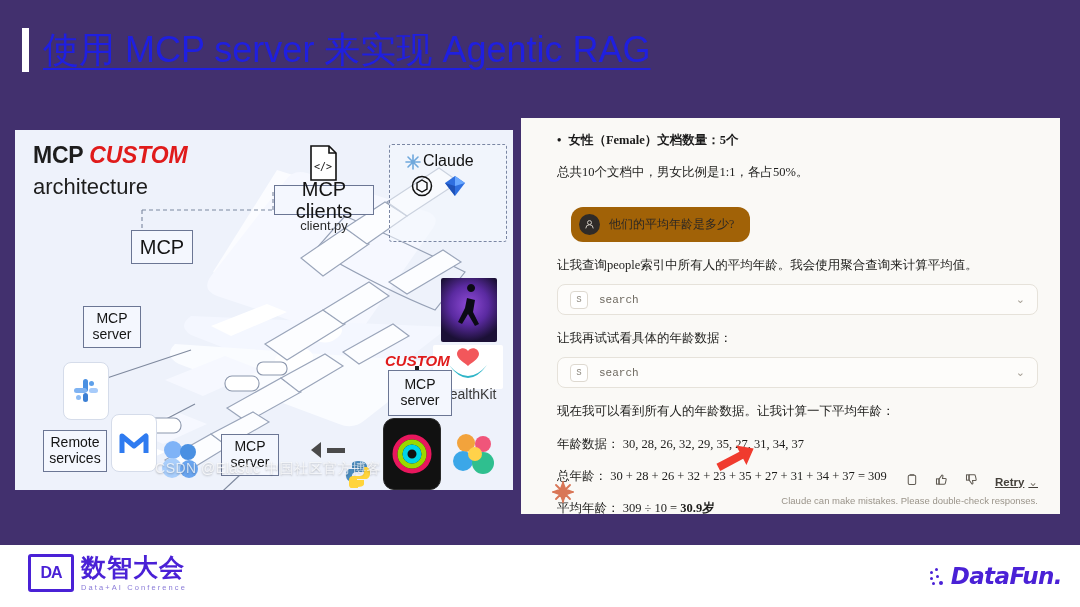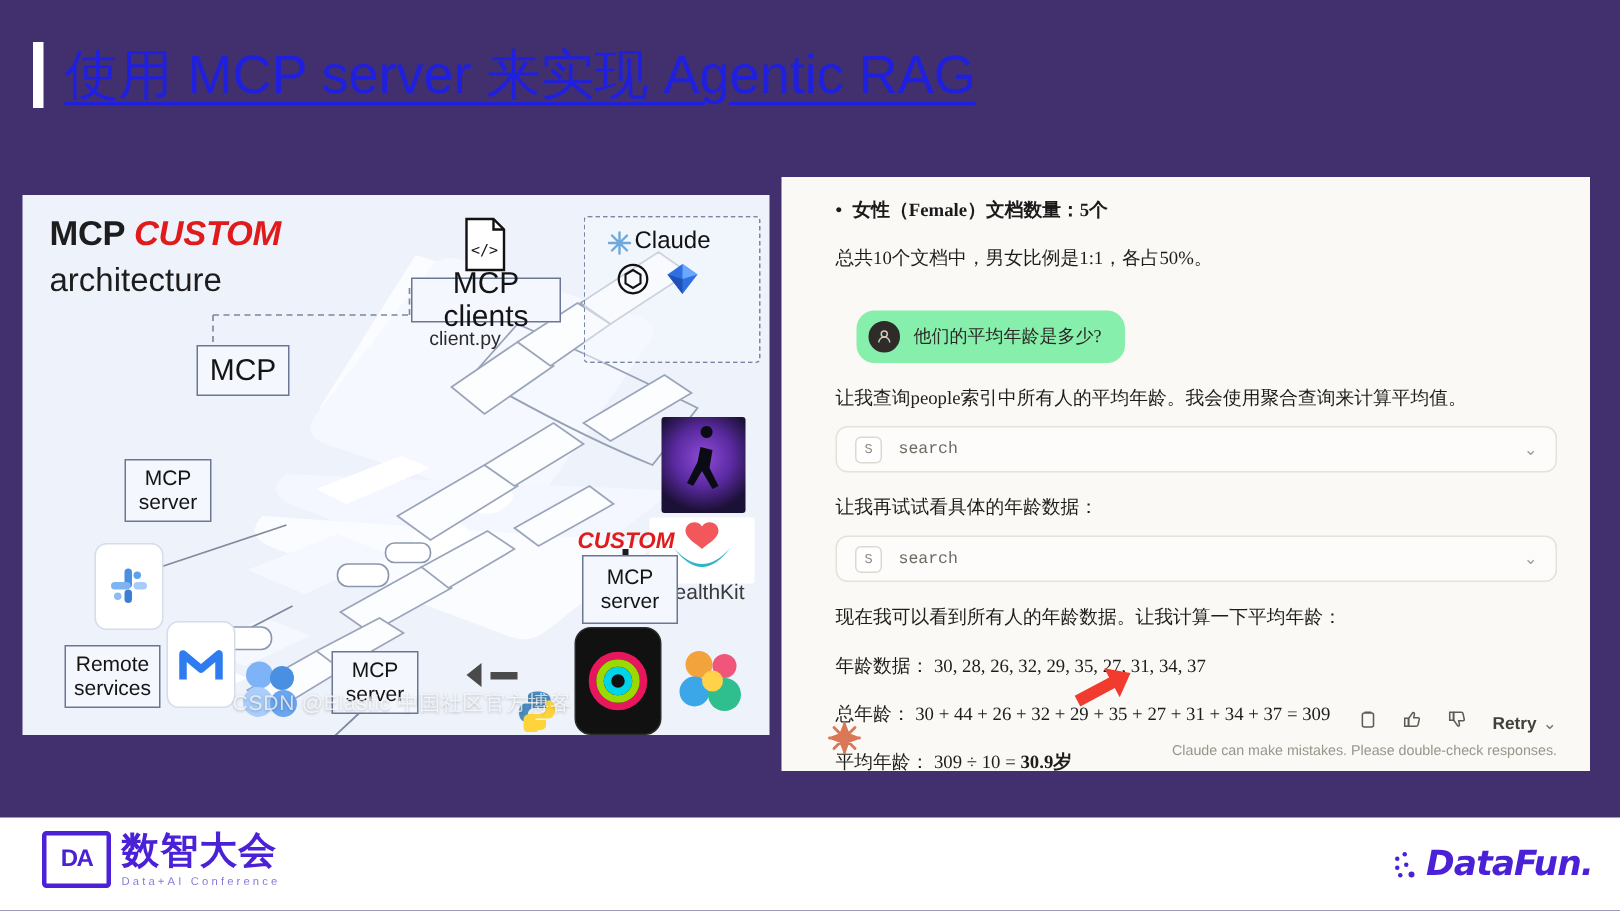--- a/index.html
+++ b/index.html
@@ -61,21 +61,21 @@
     font-family:"Liberation Serif","DejaVu Serif",serif;
   }
   .chat-inner{padding:10px 22px 0 36px;position:relative;height:100%;box-sizing:border-box;}
   .bullet-line{font-size:12.5px;font-weight:700;color:#1a1a1a;margin:4px 0 0 0;}
   .bullet-line:before{content:"\2022";margin-right:7px;}
   .para{font-size:12.5px;color:#1d1d1b;margin:14px 0 0 0;line-height:1.45;}
   .para b{font-weight:700;}
 
   .user-bubble{
     margin:26px 0 0 14px;display:inline-flex;align-items:center;gap:9px;
-    background:#86efac;border-radius:12px;padding:7px 16px 7px 8px;text-align:center;
+    background:#a16207;border-radius:12px;padding:7px 16px 7px 8px;text-align:center;
   }
   .avatar{
     width:21px;height:21px;border-radius:50%;background:#2f2b28;
     display:flex;align-items:center;justify-content:center;flex:0 0 auto;
   }
   .bubble-text{font-size:12px;color:#2b2724;}
 
   .tool-box{
     margin:10px 0 0 0;border:1px solid #e6e2da;border-radius:8px;background:#fdfcfa;
     height:29px;display:flex;align-items:center;padding:0 12px;
@@ -89,21 +89,21 @@
     margin-left:11px;font-size:11px;color:#6f6a61;
     font-family:"Liberation Mono","DejaVu Sans Mono",monospace;
   }
   .tool-chev{margin-left:auto;color:#a49e93;font-size:11px;}
 
   .chat-footer{position:absolute;left:0;right:0;bottom:8px;padding:0 22px 0 30px;}
   .foot-row{display:flex;align-items:flex-end;justify-content:space-between;}
   .claude-star{width:24px;height:24px;position:relative;flex:0 0 auto;margin-bottom:2px;}
   .foot-right{text-align:right;}
   .act-row{display:flex;align-items:center;justify-content:flex-end;gap:17px;color:#5f5a52;font-size:12px;}
-  .retry{font-size:11.5px;font-weight:700;font-family:"Liberation Sans",sans-serif;color:#44403a;}
+  .retry{font-size:11.5px;font-weight:700;font-family:"Liberation Sans",sans-serif;color:#44403a;text-decoration:underline;}
   .disclaimer{
     margin-top:5px;font-size:9.5px;color:#9a948a;white-space:nowrap;
     font-family:"Liberation Sans",sans-serif;
   }
 
   .arrow-annot{position:absolute;left:712px;top:438px;width:48px;height:40px;}
 
   
   .footer-bar{position:absolute;left:0;bottom:0;width:1080px;height:62px;background:#ffffff;}
   .logo-left{position:absolute;left:28px;top:9px;display:flex;align-items:center;gap:7px;}
@@ -199,21 +199,21 @@
     <g fill="#4a4a4a">
       <rect x="312" y="318" width="18" height="5"></rect>
       <path d="M306 312 l-10 8 l10 8 Z"></path>
     </g>
   </svg>
 
   <div class="box big" style="left:116px;top:100px;width:60px;height:32px;">MCP</div>
 
   <div class="box big" style="left:259px;top:55px;width:98px;height:28px;">MCP clients</div>
 
-  <div class="lbl" style="left:246px;top:88px;width:98px;">client.py</div>
+  <div class="lbl" style="left:260px;top:88px;width:98px;">client.py</div>
 
   <svg style="position:absolute;left:293px;top:14px;" width="30" height="38">
     <path d="M3 2 h18 l7 7 v27 h-25 Z" fill="#ffffff" stroke="#111" stroke-width="1.6"></path>
     <path d="M21 2 v7 h7" fill="none" stroke="#111" stroke-width="1.6"></path>
     <text x="15" y="26" font-size="10" text-anchor="middle" fill="#111" font-family="monospace">&lt;/&gt;</text>
   </svg>
 
   <div class="dash-box" style="left:374px;top:14px;width:116px;height:96px;"></div>
 
   <svg style="position:absolute;left:390px;top:24px;" width="16" height="16">
@@ -341,21 +341,21 @@
     <div class="para">让我再试试看具体的年龄数据：</div>
 
     <div class="tool-box">
       <span class="tool-badge">S</span>
       <span class="tool-name">search</span>
       <span class="tool-chev">⌄</span>
     </div>
 
     <div class="para">现在我可以看到所有人的年龄数据。让我计算一下平均年龄：</div>
     <div class="para">年龄数据：  30, 28, 26, 32, 29, 35, 27, 31, 34, 37</div>
-    <div class="para">总年龄：  30 + 44 + 26 + 32 + 29 + 35 + 27 + 31 + 34 + 37 = 309</div>
+    <div class="para">总年龄：  30 + 28 + 26 + 32 + 23 + 35 + 27 + 31 + 34 + 37 = 309</div>
     <div class="para">
       <span>平均年龄：  309 ÷ 10 = </span><b>30.9岁</b>
     </div>
     
 
     <div class="chat-footer">
       <div class="foot-row">
         <div class="claude-star">
           <svg width="24" height="24" viewBox="0 0 24 24">
             <g stroke="#d97757" stroke-width="1.9" stroke-linecap="round">

